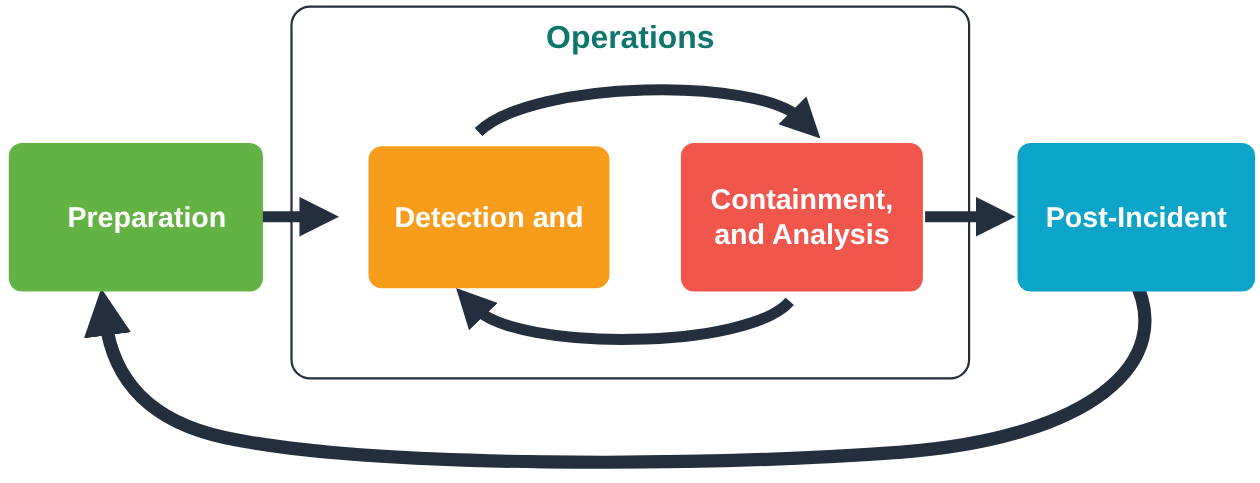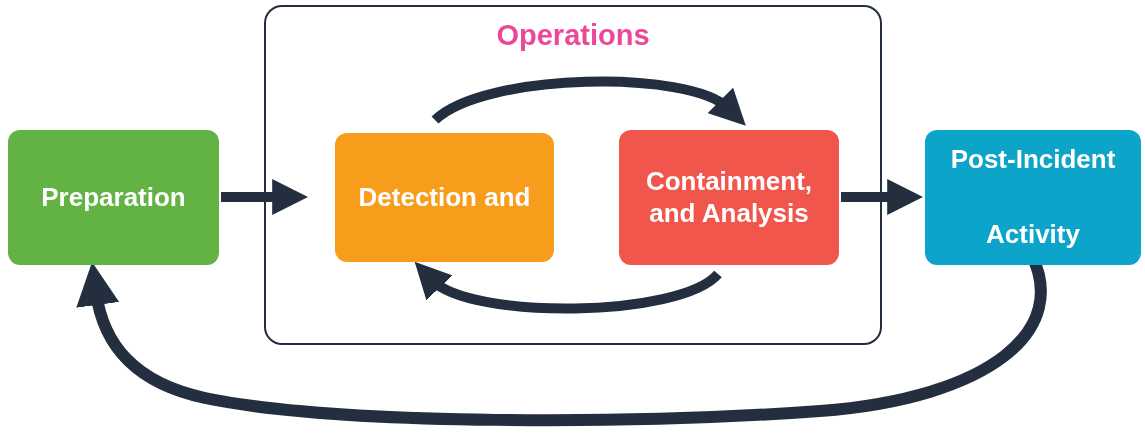--- a/index.html
+++ b/index.html
@@ -28,21 +28,21 @@
     box-sizing: border-box;
   }
   .operations-title {
     position: absolute;
     top: 12px;
     left: 0;
     width: 100%;
     text-align: center;
     font-size: 29px;
     font-weight: bold;
-    color: #ec4899;
+    color: #0f766e;
   }
   svg.arrows {
     position: absolute;
     left: 0;
     top: 0;
     z-index: 1;
     pointer-events: none;
   }
   .stage {
     position: absolute;
@@ -52,21 +52,21 @@
     flex-direction: column;
     align-items: center;
     justify-content: center;
     color: #ffffff;
     font-size: 26px;
     font-weight: bold;
     line-height: 1.22;
     text-align: center;
   }
   .stage span { display: block; }
-  .stage-preparation   { left: 8px;   top: 130px; width: 211px; height: 135px; }
+  .stage-preparation   { left: 8px;   top: 130px; width: 211px; height: 135px; padding-left: 20px; }
   .stage-detection     { left: 310px; top: 133px; width: 219px; height: 129px; margin-left: 25px; }
   .stage-containment   { left: 619px; top: 130px; width: 220px; height: 135px; }
   .stage-post-incident { left: 925px; top: 130px; width: 216px; height: 135px; gap: 43px; }
   path.arrow {
     fill: none;
     stroke-linecap: butt;
   }
 </style>
 </head>
 <body>
@@ -103,16 +103,15 @@
     <span>Detection and</span>
   </div>
 
   <div class="stage stage-containment" style="background-color: rgb(240, 86, 75);">
     <span>Containment,</span>
     <span>and Analysis</span>
   </div>
 
   <div class="stage stage-post-incident" style="background-color: rgb(13, 164, 201);">
     <span>Post-Incident</span>
-    <span>Activity</span>
   </div>
 
 </div>
 
 </body></html>

